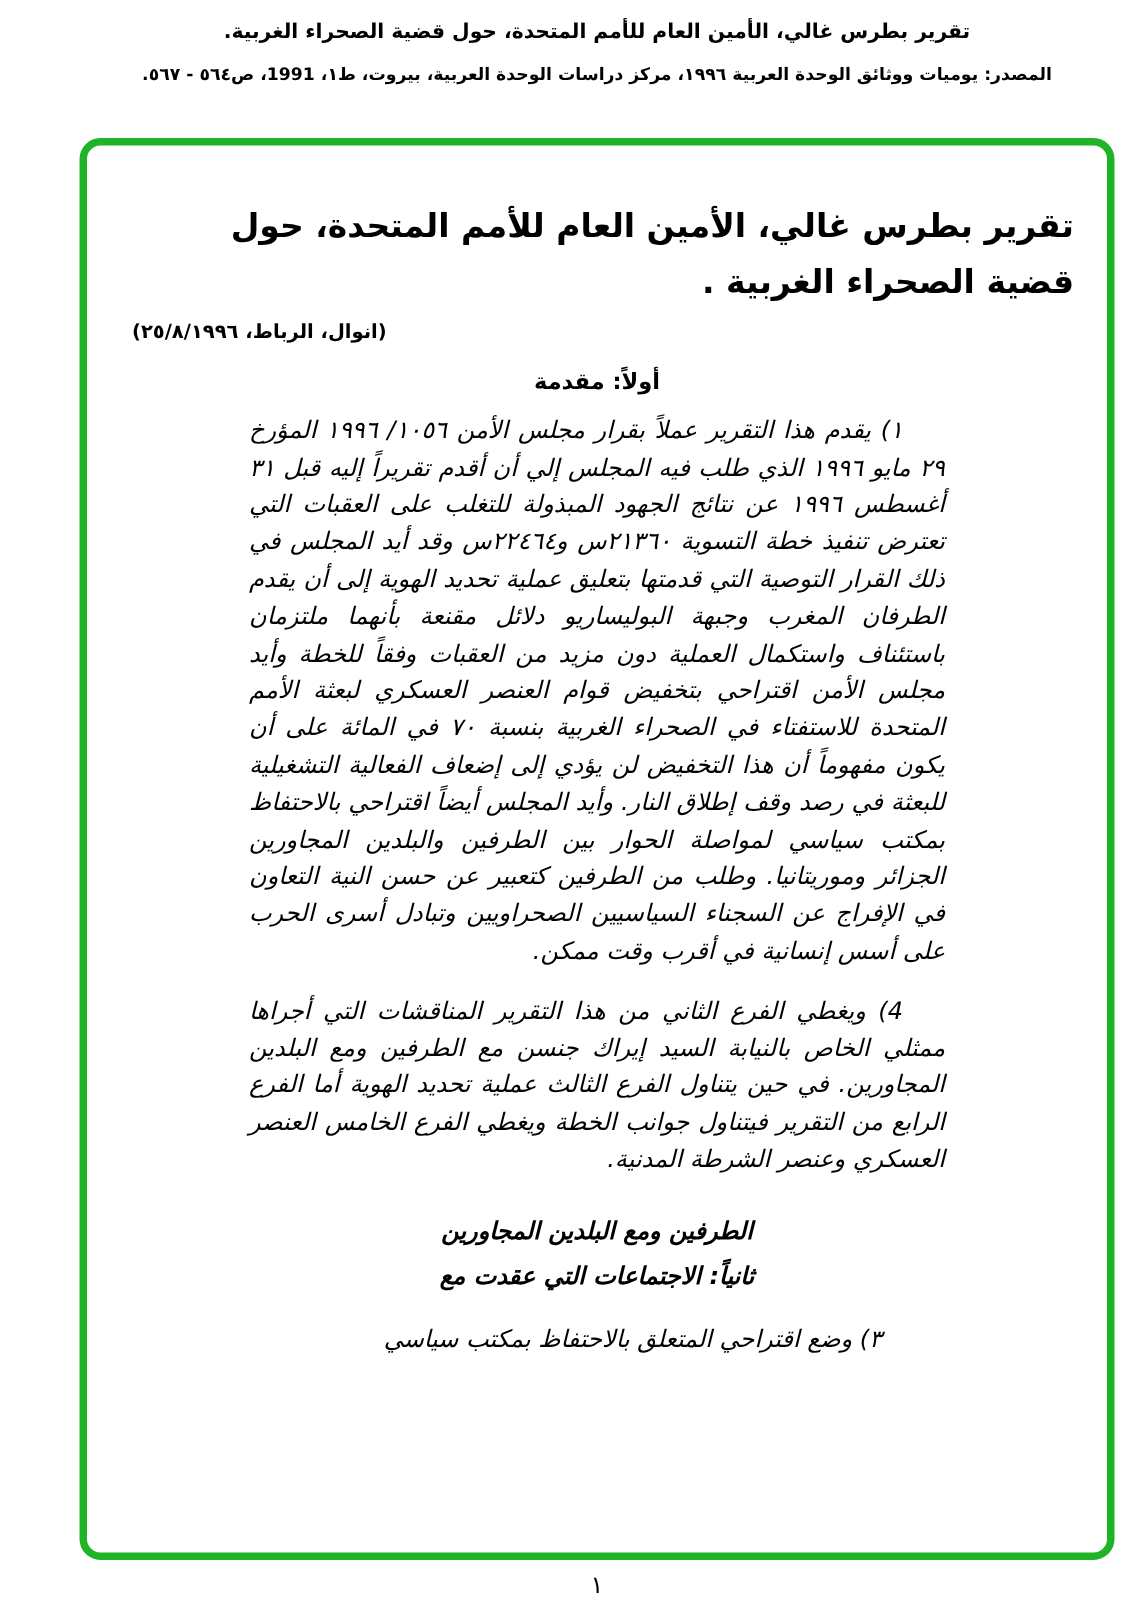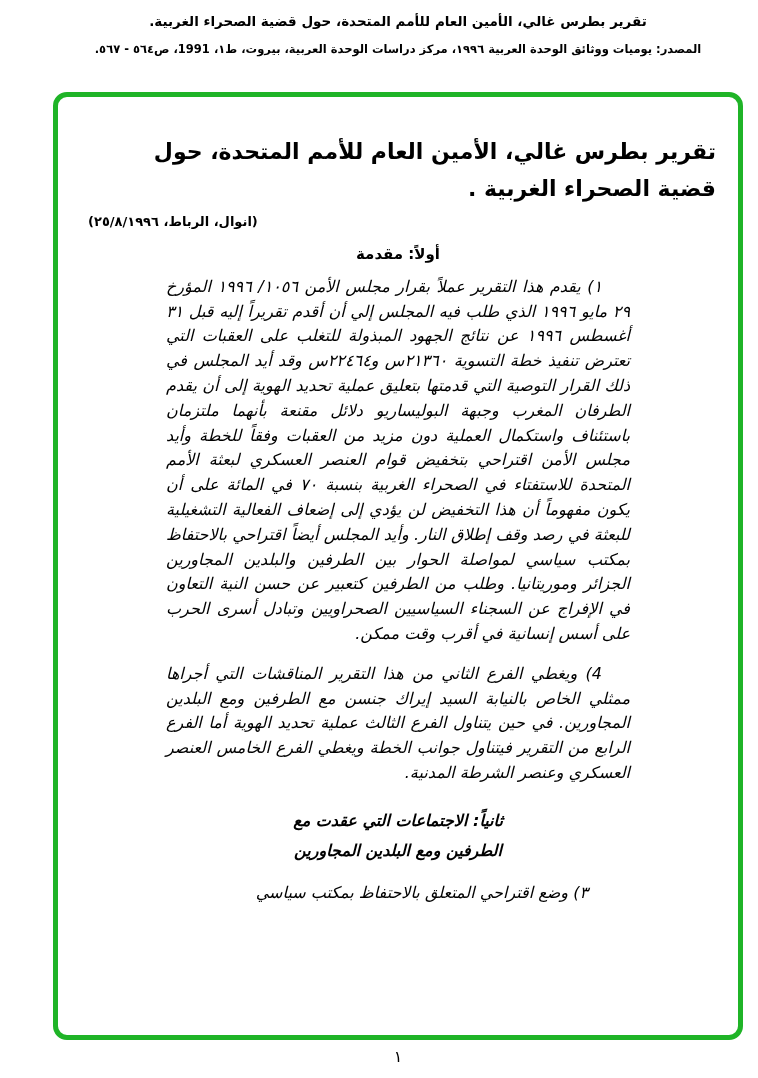--- a/index.html
+++ b/index.html
@@ -106,22 +106,22 @@
 
   <div class="frame">
     <h1 class="doc-title">تقرير بطرس غالي، الأمين العام للأمم المتحدة، حول قضية الصحراء الغربية .</h1>
     <div class="dateline">(انوال، الرباط، ٢٥/٨/١٩٩٦)</div>
     <div class="sec-heading">أولاً: مقدمة</div>
 
     <div class="body-col">
       <p class="para">١) يقدم هذا التقرير عملاً بقرار مجلس الأمن ١٠٥٦/ ١٩٩٦ المؤرخ ٢٩ مايو ١٩٩٦ الذي طلب فيه المجلس إلي أن أقدم تقريراً إليه قبل ٣١ أغسطس ١٩٩٦ عن نتائج الجهود المبذولة للتغلب على العقبات التي تعترض تنفيذ خطة التسوية ٢١٣٦٠س و٢٢٤٦٤س وقد أيد المجلس في ذلك القرار التوصية التي قدمتها بتعليق عملية تحديد الهوية إلى أن يقدم الطرفان المغرب وجبهة البوليساريو دلائل مقنعة بأنهما ملتزمان باستئناف واستكمال العملية دون مزيد من العقبات وفقاً للخطة وأيد مجلس الأمن اقتراحي بتخفيض قوام العنصر العسكري لبعثة الأمم المتحدة للاستفتاء في الصحراء الغربية بنسبة ٧٠ في المائة على أن يكون مفهوماً أن هذا التخفيض لن يؤدي إلى إضعاف الفعالية التشغيلية للبعثة في رصد وقف إطلاق النار. وأيد المجلس أيضاً اقتراحي بالاحتفاظ بمكتب سياسي لمواصلة الحوار بين الطرفين والبلدين المجاورين الجزائر وموريتانيا. وطلب من الطرفين كتعبير عن حسن النية التعاون في الإفراج عن السجناء السياسيين الصحراويين وتبادل أسرى الحرب على أسس إنسانية في أقرب وقت ممكن.</p>
       <p class="para">4) ويغطي الفرع الثاني من هذا التقرير المناقشات التي أجراها ممثلي الخاص بالنيابة السيد إيراك جنسن مع الطرفين ومع البلدين المجاورين. في حين يتناول الفرع الثالث عملية تحديد الهوية أما الفرع الرابع من التقرير فيتناول جوانب الخطة ويغطي الفرع الخامس العنصر العسكري وعنصر الشرطة المدنية.</p>
       <div class="sec-heading2">
+        <div>الطرفين ومع البلدين المجاورين</div>
         <div>ثانياً: الاجتماعات التي عقدت مع</div>
-        <div>الطرفين ومع البلدين المجاورين</div>
       </div>
       <p class="para para3">٣) وضع اقتراحي المتعلق بالاحتفاظ بمكتب سياسي</p>
     </div>
   </div>
 
   <div class="page-number">١</div>
 
 </div>
 
 </body></html>

